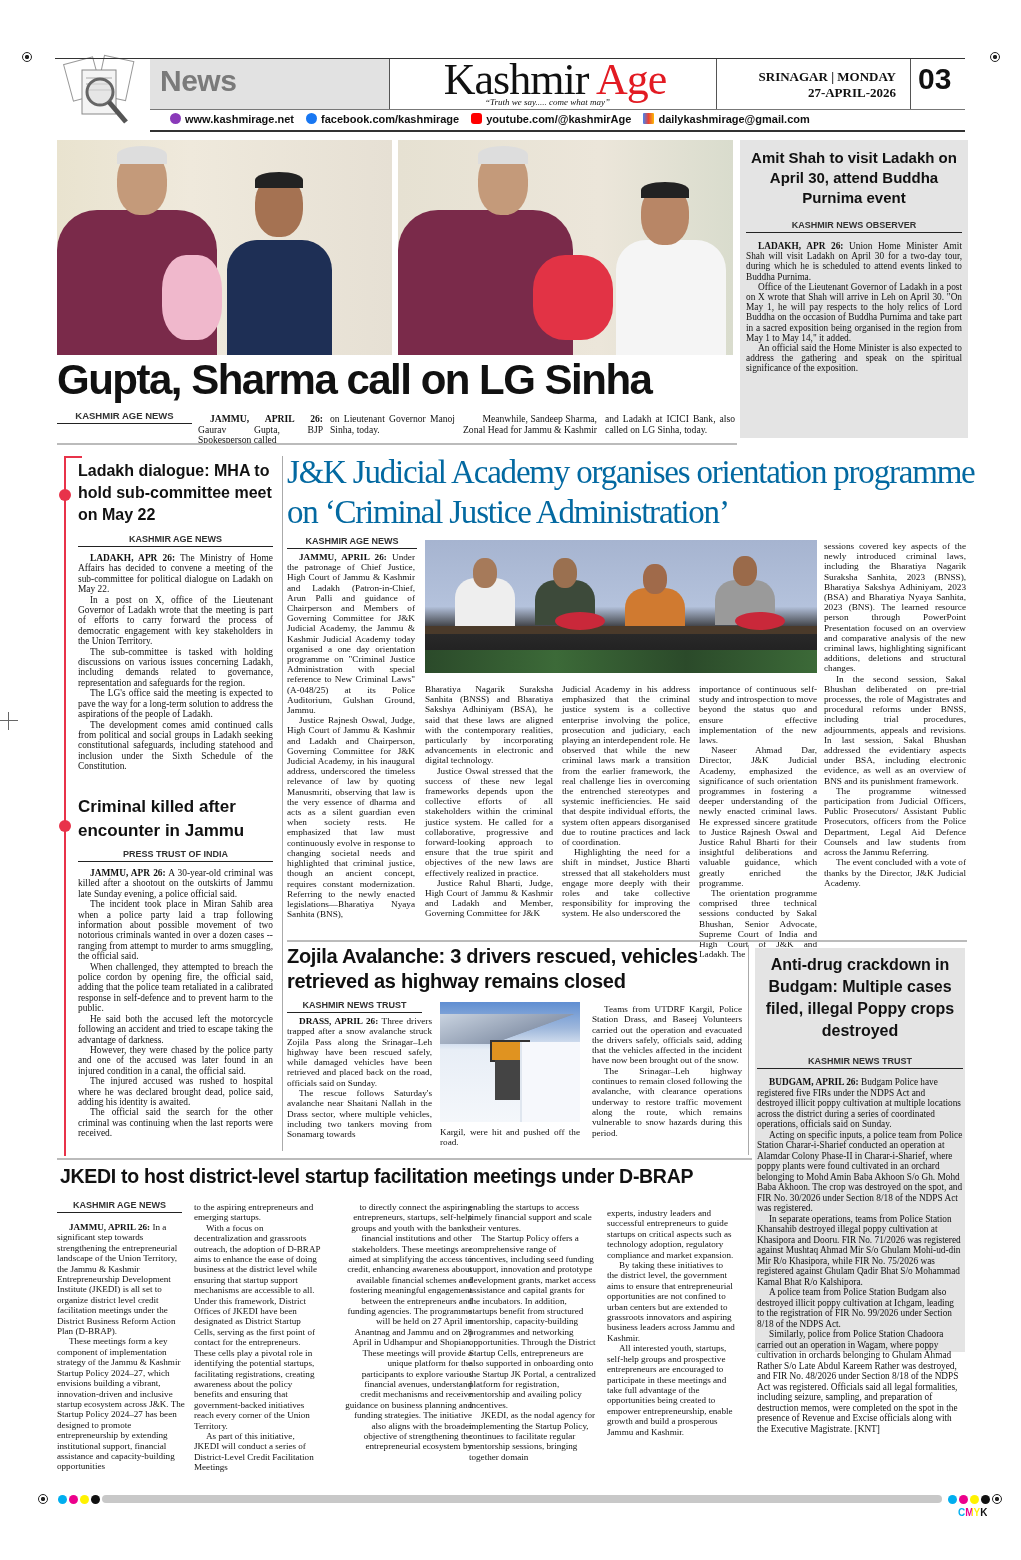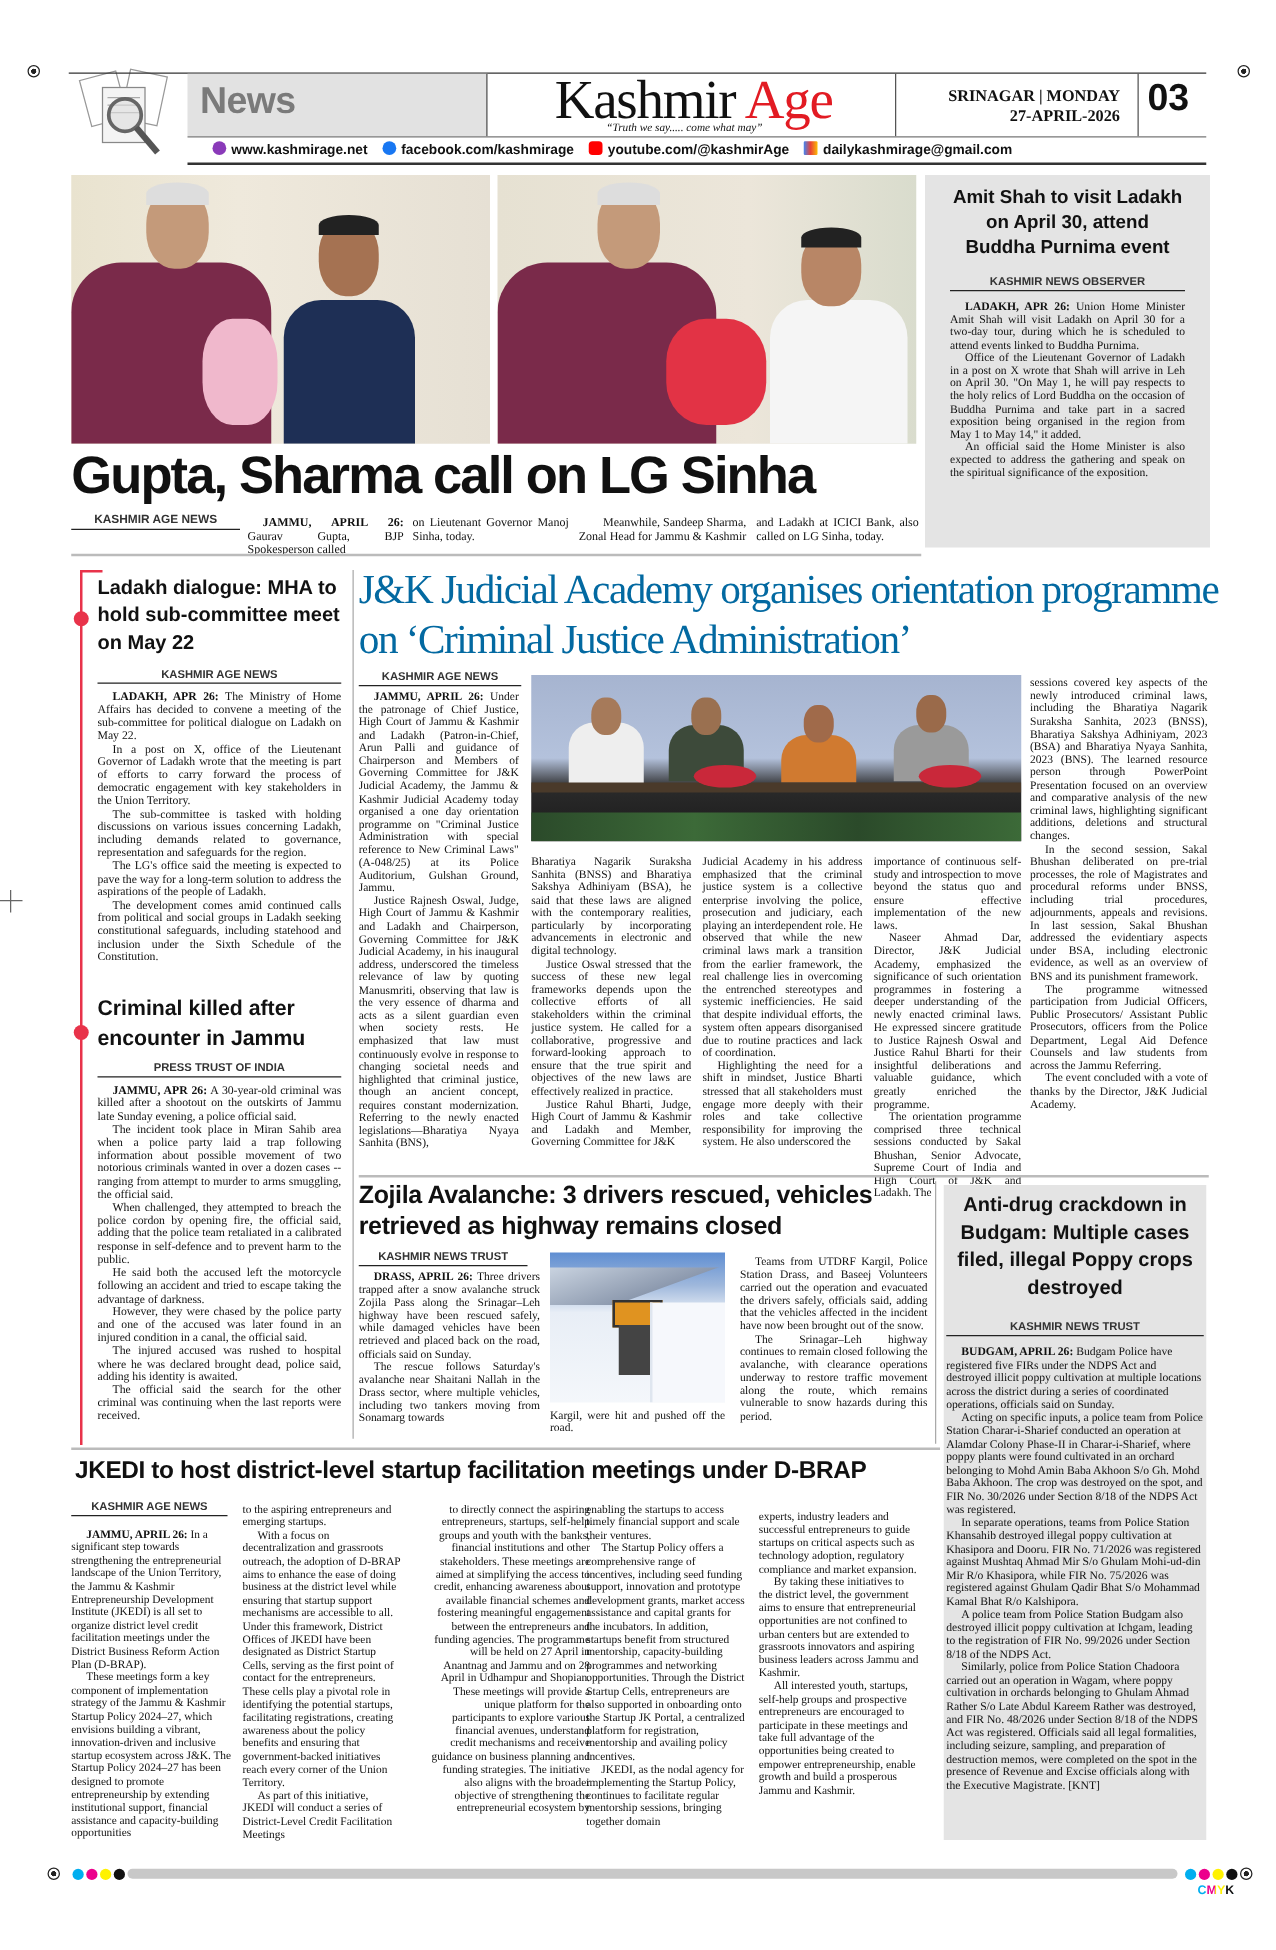--- a/index.html
+++ b/index.html
@@ -109,21 +109,21 @@
     </div>
   <div class="abs body-text" style="left:462px;top:414px;width:135px;font-size:9.6px;text-align:right">
       <p>Meanwhile, Sandeep Sharma, Zonal Head for Jammu &amp; Kashmir</p>
     </div>
   <div class="abs body-text" style="left:605px;top:414px;width:130px;font-size:9.6px">
       <p style="text-indent:0">and Ladakh at ICICI Bank, also called on LG Sinha, today.</p>
     </div>
   <div class="abs hrule" style="left:57px;top:443px;width:680px"></div>
 </section>
 
-<section class="abs grey-box" style="left:740px;top:140px;width:228px;height:298px;padding:6px 20px">
+<section class="abs grey-box" style="left:740px;top:140px;width:228px;height:298px;padding:6px 6px">
   <h2 class="hl-sans" style="font-size:15px;line-height:20px;text-align:center;margin-top:2px">Amit Shah to visit Ladakh on April 30, attend Buddha Purnima event</h2>
   <div class="byline" style="margin:12px 0 8px;font-size:9px">KASHMIR NEWS OBSERVER</div>
   <div class="body-text" style="font-size:9.3px;line-height:10.2px">
     <p><b>LADAKH, APR 26:</b> <span>Union Home Minister Amit Shah will visit Ladakh on April 30 for a two-day tour, during which he is scheduled to attend events linked to Buddha Purnima.</span></p>
     <p>Office of the Lieutenant Governor of Ladakh in a post on X wrote that Shah will arrive in Leh on April 30. "On May 1, he will pay respects to the holy relics of Lord Buddha on the occasion of Buddha Purnima and take part in a sacred exposition being organised in the region from May 1 to May 14," it added.</p>
     <p>An official said the Home Minister is also expected to address the gathering and speak on the spiritual significance of the exposition.</p>
   </div>
 </section>
 
 <div class="abs redline" style="left:64px;top:456px;height:700px"></div>
@@ -219,21 +219,21 @@
       <p style="text-indent:0">Kargil, were hit and pushed off the road.</p>
     </div>
   <div class="abs body-text" style="left:592px;top:1004px;width:150px;font-size:9.2px;line-height:10.3px">
     <p>Teams from UTDRF Kargil, Police Station Drass, and Baseej Volunteers carried out the operation and evacuated the drivers safely, officials said, adding that the vehicles affected in the incident have now been brought out of the snow.</p>
     <p>The Srinagar–Leh highway continues to remain closed following the avalanche, with clearance operations underway to restore traffic movement along the route, which remains vulnerable to snow hazards during this period.</p>
   </div>
   <div class="abs vrule" style="left:748px;top:945px;height:210px"></div>
   <div class="abs hrule" style="left:57px;top:1158px;width:695px"></div>
 </section>
 
-<section class="abs grey-box" style="left:755px;top:948px;width:210px;height:524px;padding:6px 2px 12px 2px">
+<section class="abs grey-box" style="left:755px;top:948px;width:210px;height:404px;padding:6px 2px 12px 2px">
   <h2 class="hl-sans" style="font-size:16px;line-height:22px;text-align:center">Anti-drug crackdown in Budgam: Multiple cases filed, illegal Poppy crops destroyed</h2>
   <div class="byline" style="margin:14px 0 8px;font-size:9px">KASHMIR NEWS TRUST</div>
   <div class="body-text" style="font-size:9.3px;line-height:10.5px;text-align:left">
     <p><b>BUDGAM, APRIL 26:</b> <span>Budgam Police have registered five FIRs under the NDPS Act and destroyed illicit poppy cultivation at multiple locations across the district during a series of coordinated operations, officials said on Sunday.</span></p>
     <p>Acting on specific inputs, a police team from Police Station Charar-i-Sharief conducted an operation at Alamdar Colony Phase-II in Charar-i-Sharief, where poppy plants were found cultivated in an orchard belonging to Mohd Amin Baba Akhoon S/o Gh. Mohd Baba Akhoon. The crop was destroyed on the spot, and FIR No. 30/2026 under Section 8/18 of the NDPS Act was registered.</p>
     <p>In separate operations, teams from Police Station Khansahib destroyed illegal poppy cultivation at Khasipora and Dooru. FIR No. 71/2026 was registered against Mushtaq Ahmad Mir S/o Ghulam Mohi-ud-din Mir R/o Khasipora, while FIR No. 75/2026 was registered against Ghulam Qadir Bhat S/o Mohammad Kamal Bhat R/o Kalshipora.</p>
     <p>A police team from Police Station Budgam also destroyed illicit poppy cultivation at Ichgam, leading to the registration of FIR No. 99/2026 under Section 8/18 of the NDPS Act.</p>
     <p>Similarly, police from Police Station Chadoora carried out an operation in Wagam, where poppy cultivation in orchards belonging to Ghulam Ahmad Rather S/o Late Abdul Kareem Rather was destroyed, and FIR No. 48/2026 under Section 8/18 of the NDPS Act was registered. Officials said all legal formalities, including seizure, sampling, and preparation of destruction memos, were completed on the spot in the presence of Revenue and Excise officials along with the Executive Magistrate. [KNT]</p>
   </div>
 </section>

